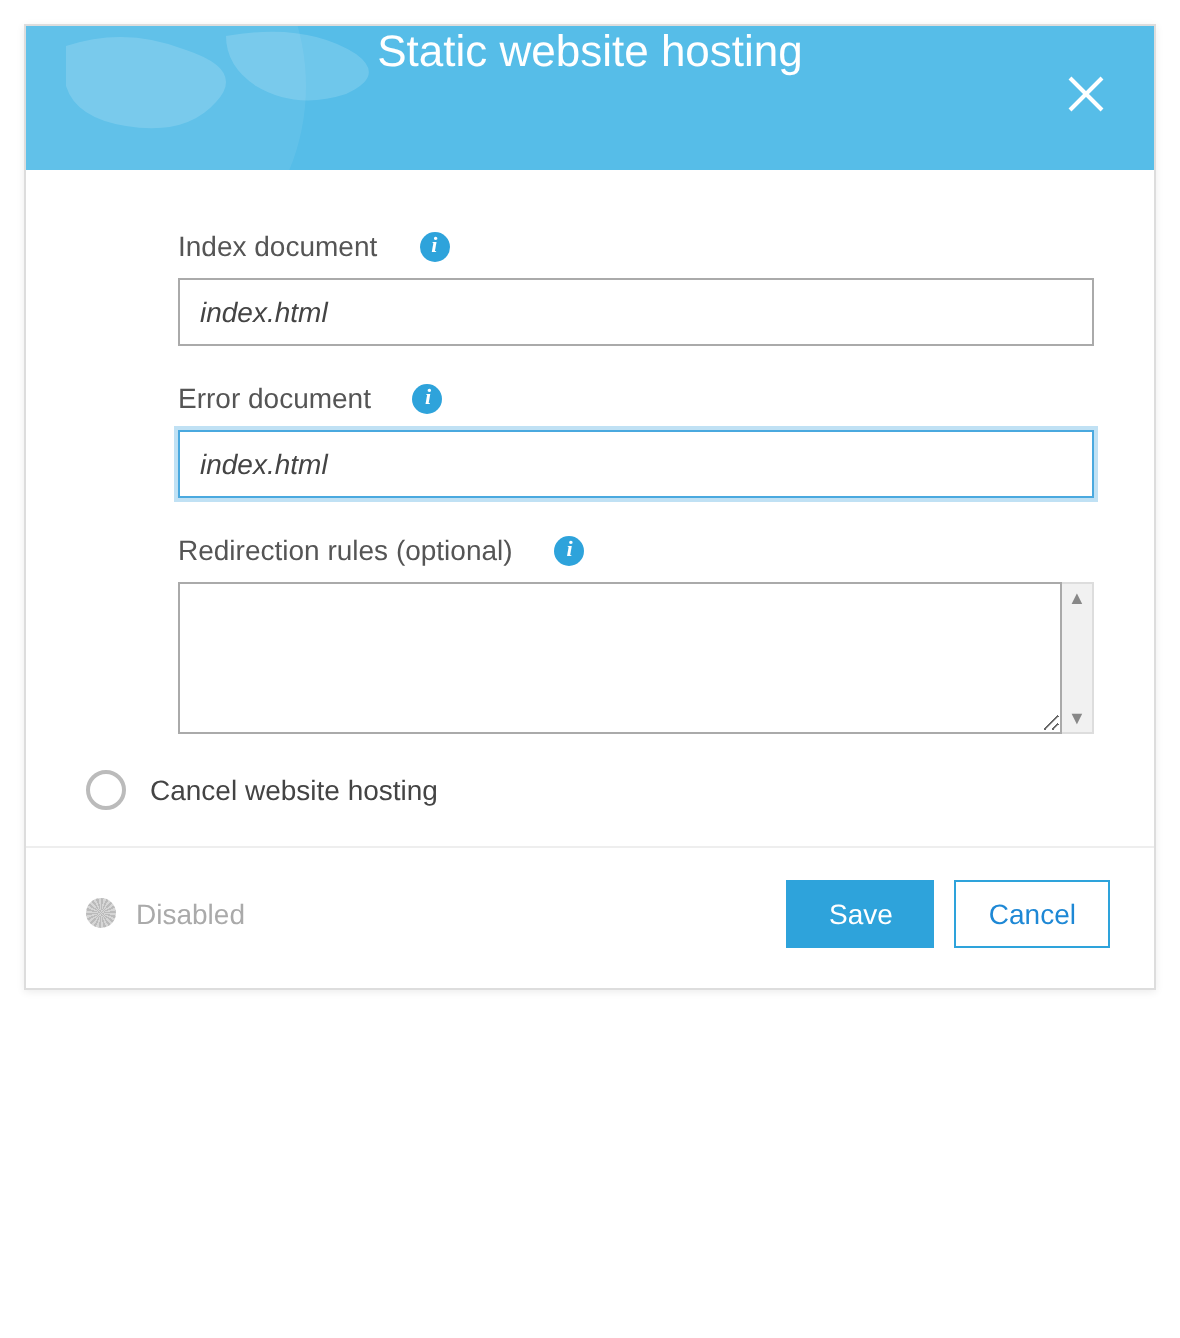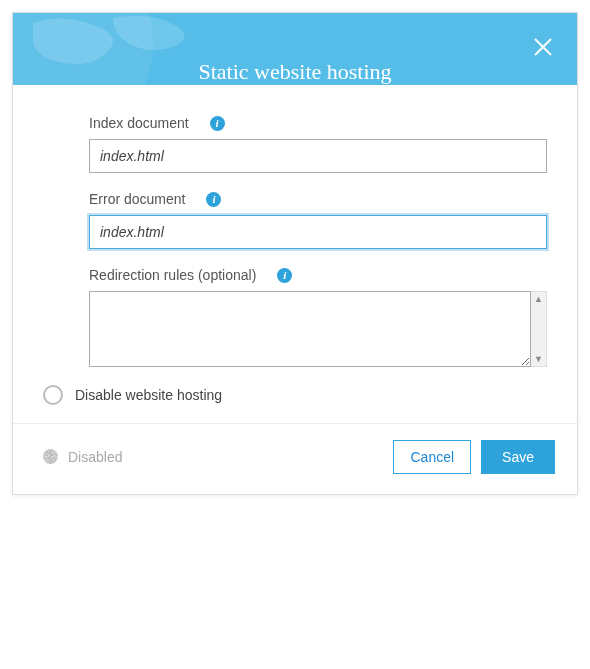--- a/index.html
+++ b/index.html
@@ -17,24 +17,23 @@
       background: #fff;
       position: relative;
       overflow: hidden;
     }
     .header {
       background: #56bde8;
       color: #fff;
       height: 72px;
       position: relative;
       display: flex;
-      align-items: flex-end;
+      align-items: flex-start;
       justify-content: center;
       overflow: hidden;
-      font-family: Liberation Serif, serif;
     }
     .header-bg-circle {
       position: absolute;
       width: 220px;
       height: 220px;
       border-radius: 50%;
       background: rgba(255,255,255,0.07);
       left: -80px;
       top: -80px;
     }
@@ -269,29 +268,29 @@
         <div class="tiny-scroll">
           <div class="tiny-arrow">▲</div>
           <div class="tiny-arrow">▼</div>
         </div>
       </div>
     </div>
 
 
     <div class="option-row" style="margin-bottom:6px;">
       <div class="radio unselected"></div>
-      <span class="option-label">Disable website hosting</span>
+      <span class="option-label">Cancel website hosting</span>
     </div>
 
   </div>
 
   <div class="footer">
     <div class="status-left">
       <div class="status-dot"></div>
       <span>Disabled</span>
     </div>
     <div class="footer-buttons">
+      <button class="btn btn-save">Save</button>
       <button class="btn btn-cancel">Cancel</button>
-      <button class="btn btn-save">Save</button>
     </div>
   </div>
 
 </div>
 
 </body></html>

